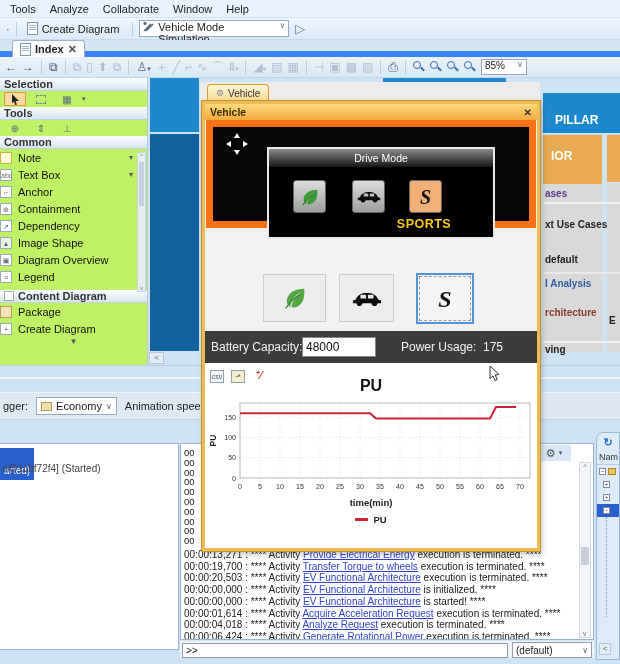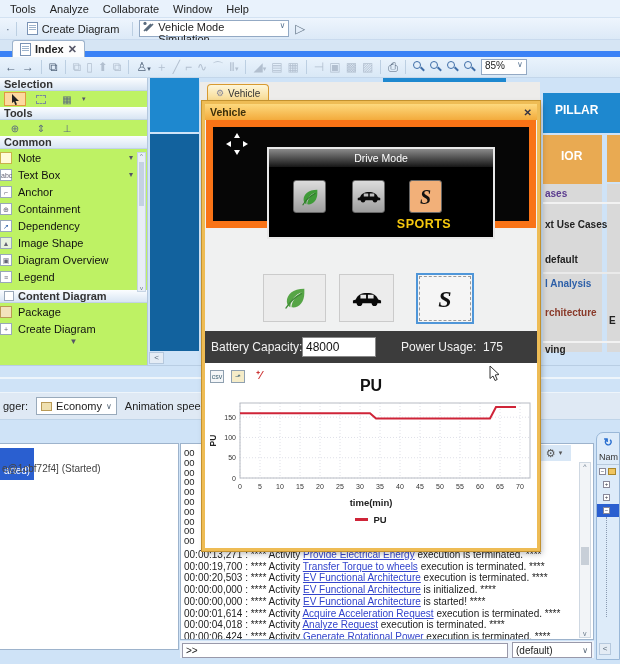--- a/index.html
+++ b/index.html
@@ -33,21 +33,21 @@
   .pic.note{background:#fffbd8;border-color:#c9b24a}
   .pic.pkg{background:#f3e3bd;border-color:#b99a56}
   .selrow{display:flex;align-items:center;gap:4px;padding:2px 0 2px 4px;height:16px}
   .toolbtn{width:22px;height:14px;display:flex;align-items:center;justify-content:center;font-size:10px;color:#5a6b7d}
   .toolbtn.on{background:#fcd9a0;border:1px solid #e09a40}
   .pscroll{position:absolute;right:1px;top:74px;width:9px;height:140px;background:#e8eef6;border:1px solid #c6d4e4;font-size:6px;color:#678;text-align:center}
   .pscroll .thumb{position:absolute;left:1px;top:9px;width:5px;height:44px;background:#c4d2e2}
   
   .bluecell{background:#1e88cf}
   .bluecell2{background:#12629e}
-  .pillar{color:#fff;font-weight:bold;font-size:12px;padding:10px 0 0 12px}
+  .pillar{color:#fff;font-weight:bold;font-size:12px;padding:20px 0 0 12px}
   .orangecell{background:#e9aa52;color:#fff;font-weight:bold;font-size:12px}
   .graycell{background:#d9d9d9}
   .bgtxt{position:absolute;font-weight:bold;font-size:10px}
   .c-purple{color:#5b3c8f}.c-black{color:#222}.c-blue{color:#2d5fa8}.c-red{color:#8a3a2a}
   
   .band{background:#cfe3f7}
   .trigrow{left:0;top:392px;width:620px;height:28px;background:#dfe9f4;display:flex;align-items:center;gap:8px;padding-left:3px;border-top:1px solid #eef5fb;border-bottom:1px solid #bfd4e8}
   .trig-combo{display:flex;align-items:center;gap:4px;background:#fff;border:1px solid #9ab;height:18px;padding:0 4px}
   .sliderline{width:30px;height:2px;background:#9fb2c6}
   
@@ -189,21 +189,21 @@
 </div>
 
 <div class="abs bluecell" style="left:383px;top:78px;width:123px;height:15px"></div>
 <div class="abs bluecell" style="left:150px;top:78px;width:49px;height:54px"></div>
 <div class="abs bluecell2" style="left:150px;top:134px;width:49px;height:217px"></div>
 <div class="abs" style="left:149px;top:352px;width:15px;height:12px;background:#e4ecf5;border:1px solid #b5c8dd;font-size:8px;line-height:10px;text-align:center;color:#567">&lt;</div>
 
 <div class="abs bluecell" style="left:543px;top:93px;width:77px;height:40px">
   <div class="pillar">PILLAR</div>
 </div>
-<div class="abs orangecell" style="left:543px;top:135px;width:59px;height:60px;padding:14px 0 0 18px">
+<div class="abs orangecell" style="left:543px;top:135px;width:59px;height:60px;padding:14px 0 0 8px">
   <span>IOR</span>
 </div>
 <div class="abs orangecell" style="left:607px;top:135px;width:13px;height:47px"></div>
 <div class="abs graycell" style="left:543px;top:184px;width:59px;height:168px"></div>
 <div class="abs graycell" style="left:607px;top:184px;width:13px;height:168px"></div>
 <div class="abs" style="left:543px;top:202px;width:77px;height:2px;background:#f2f2f2"></div>
 <div class="abs" style="left:543px;top:272px;width:77px;height:2px;background:#eaeaea"></div>
 <div class="abs" style="left:543px;top:341px;width:77px;height:2px;background:#f2f2f2"></div>
 <span class="bgtxt c-purple" style="left:545px;top:188px">ases</span>
 <span class="bgtxt c-black" style="left:545px;top:219px">xt Use Cases</span>

